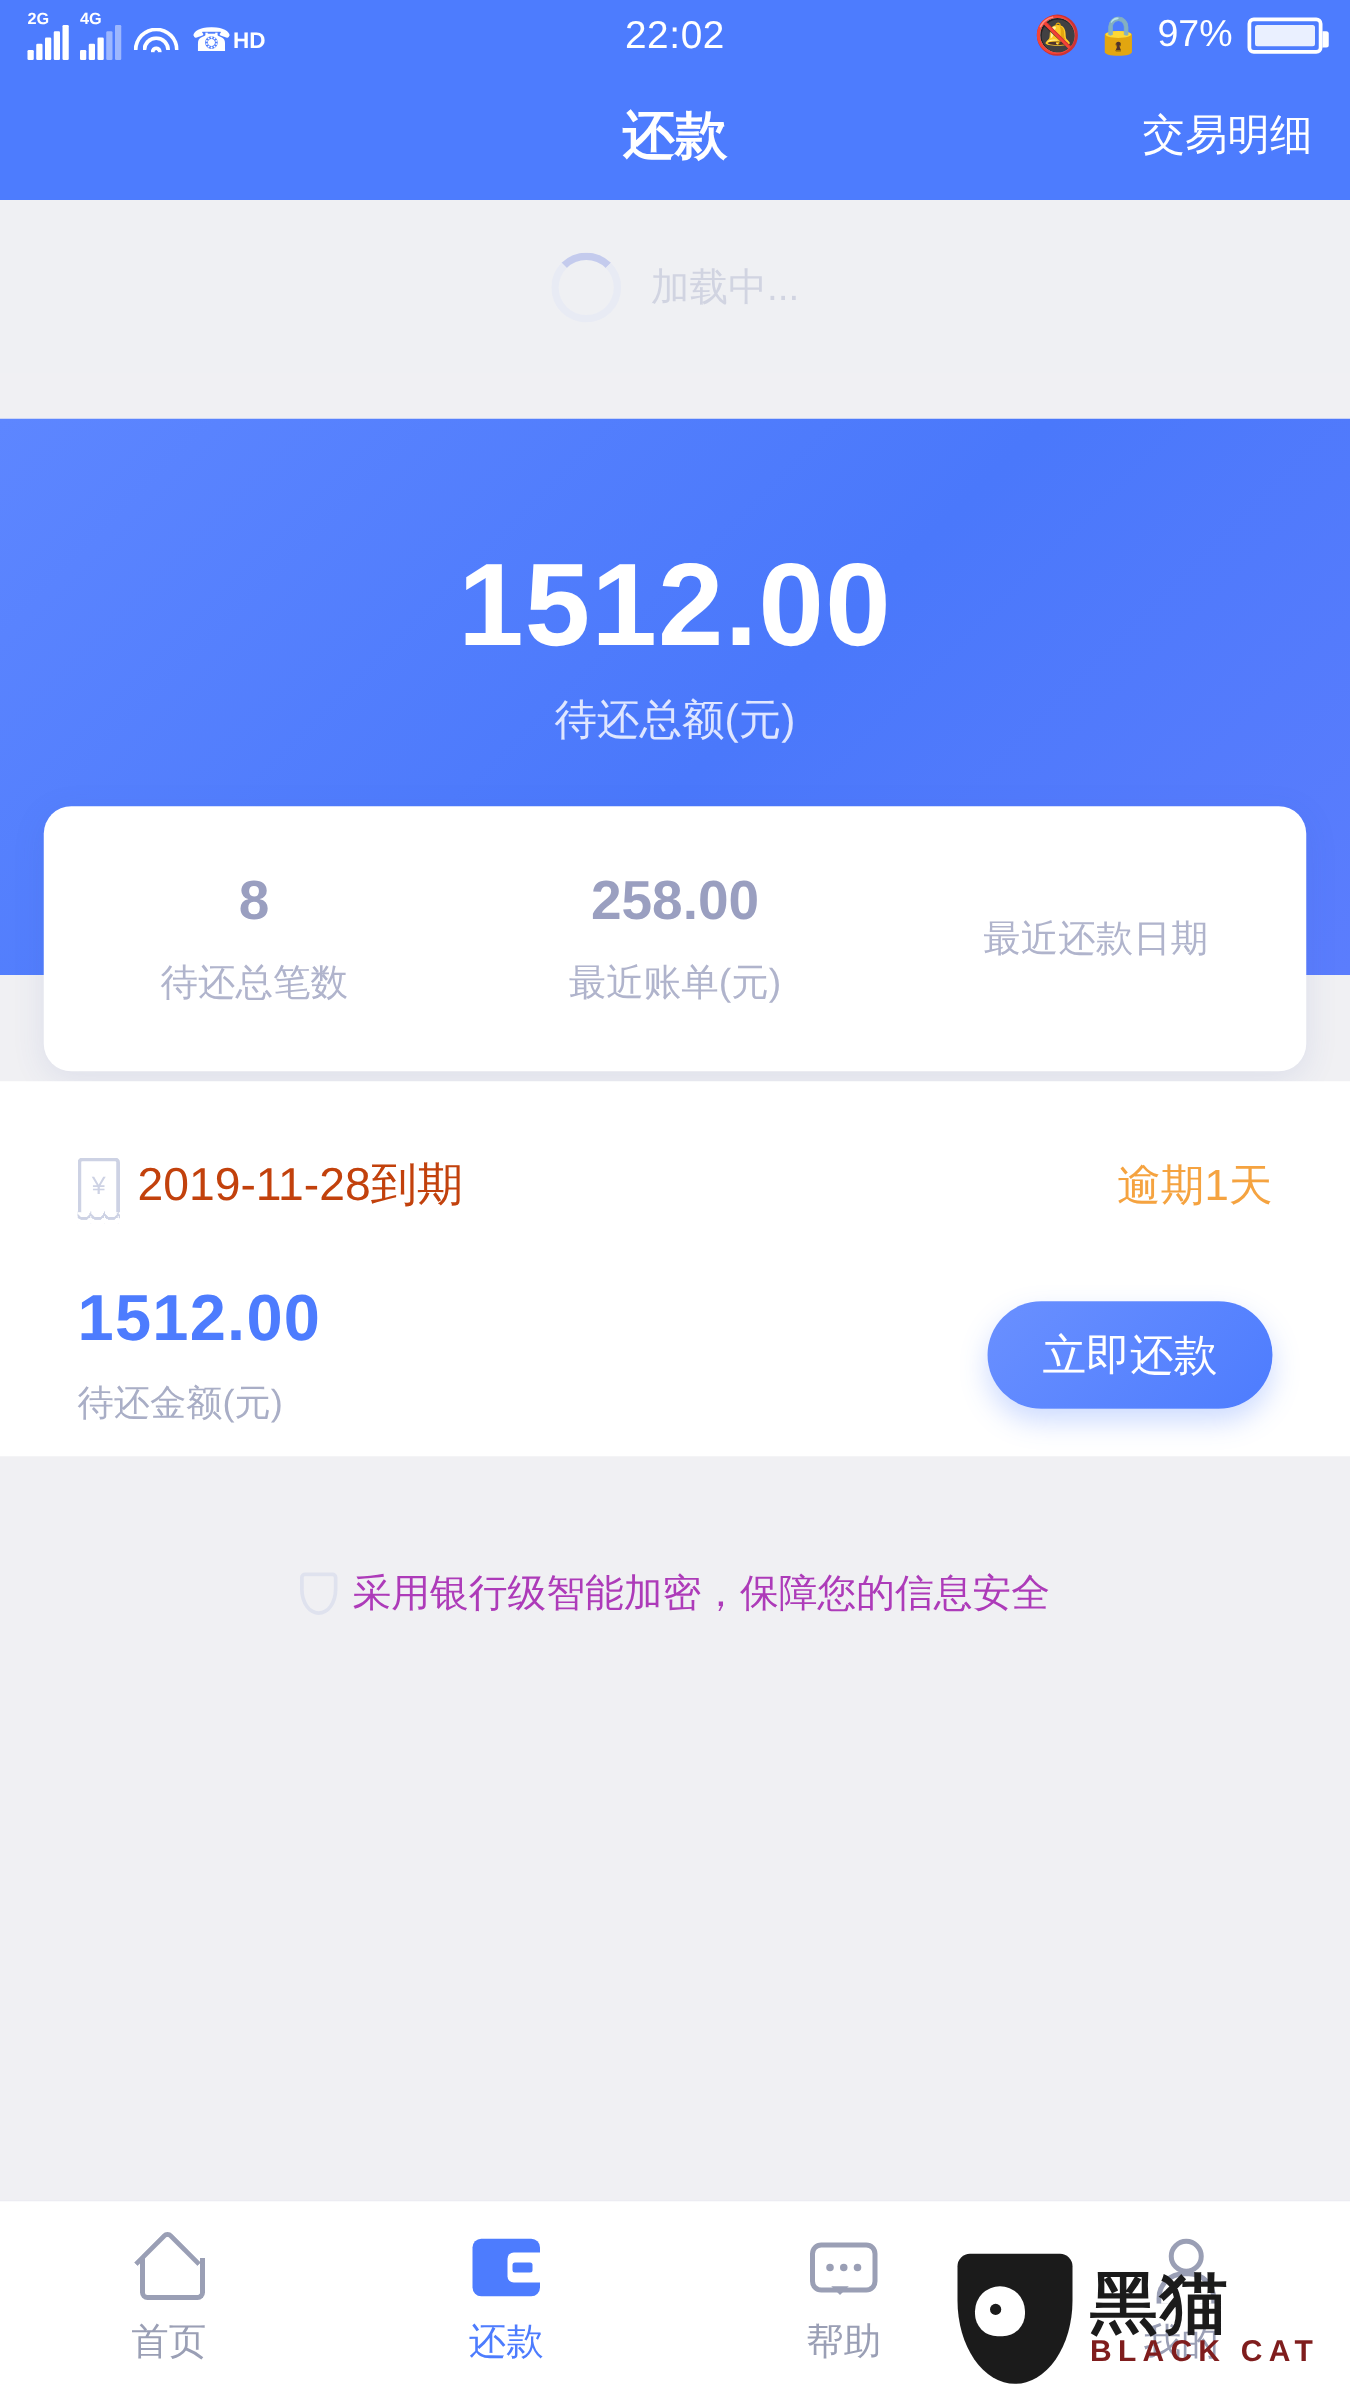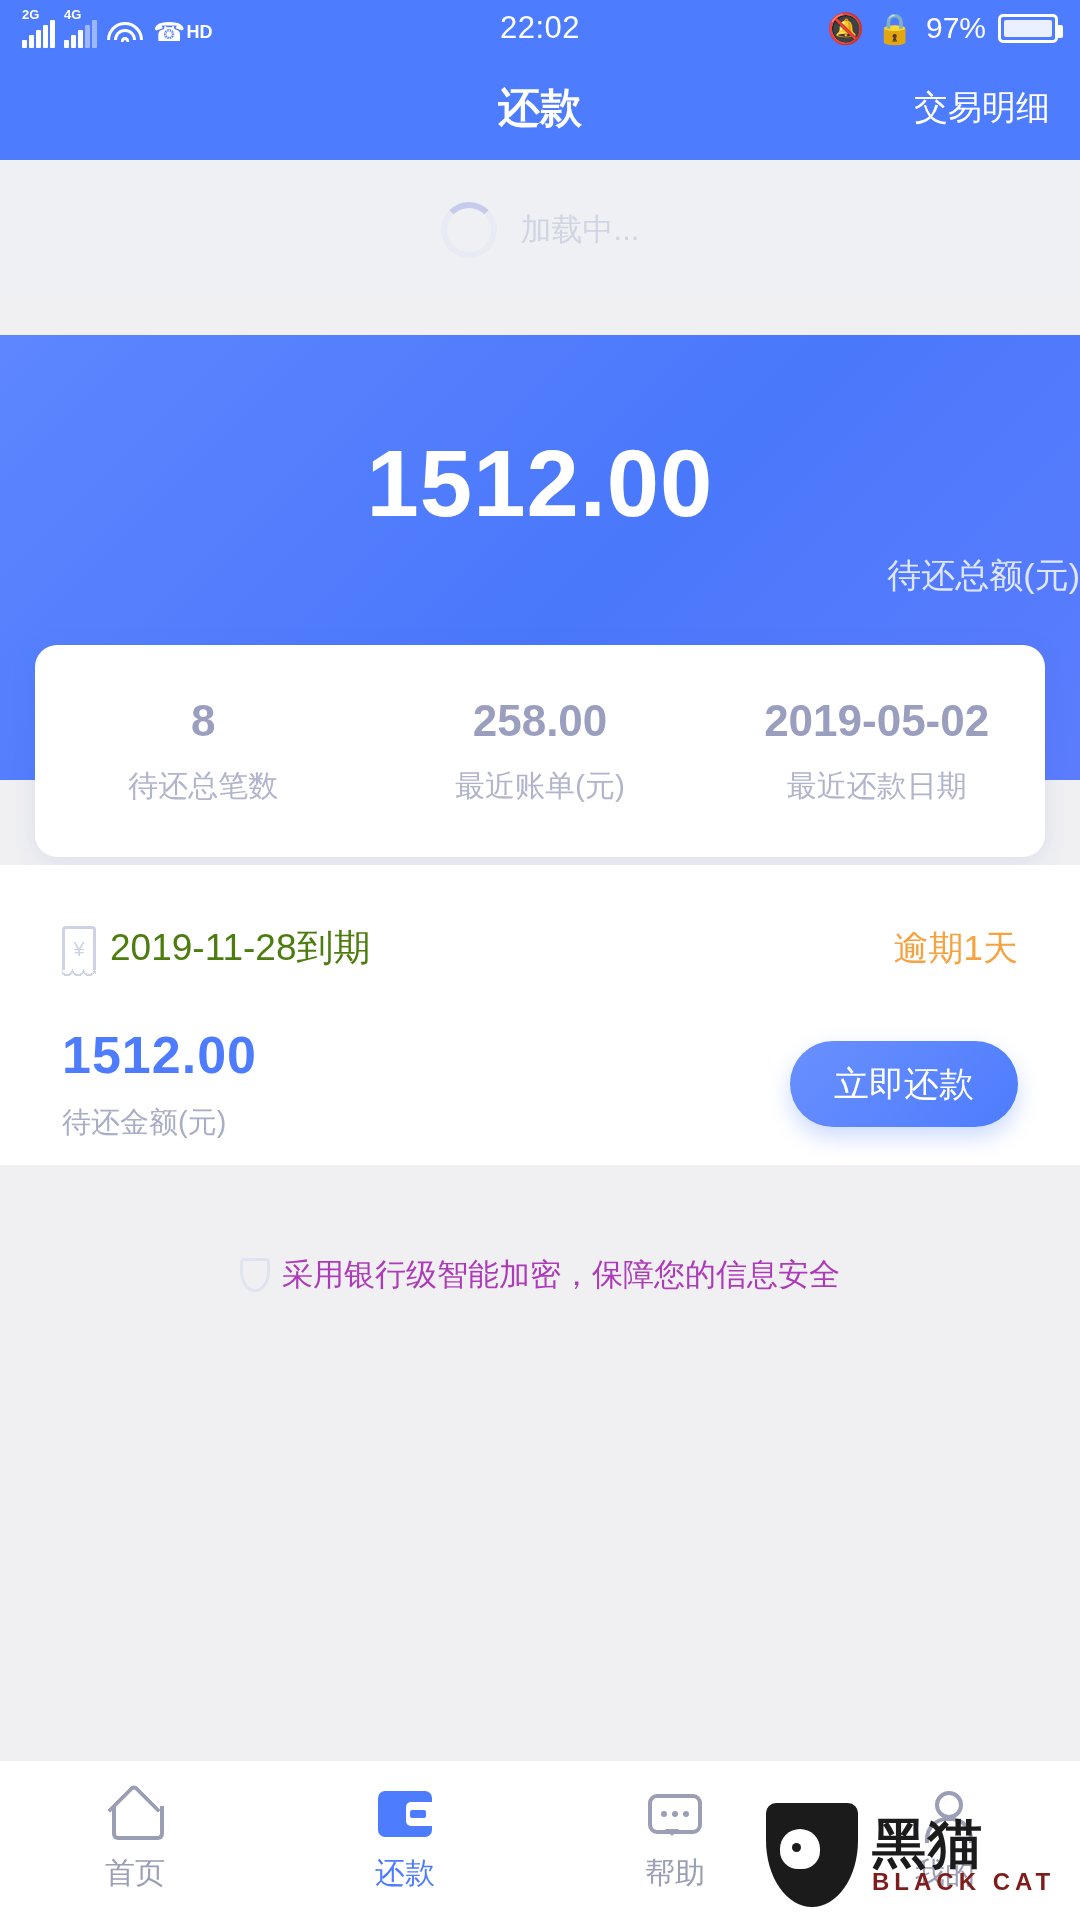--- a/index.html
+++ b/index.html
@@ -63,21 +63,21 @@
              border:6px solid #e3e7f5; border-top-color:#9aa8e8; opacity:.5; }
   .loading-text { font-size:31px; color:#b9bed4; opacity:.55; }
 
   
   .hero {
     position:absolute; top:335px; left:0; width:1080px; height:445px;
     background:linear-gradient(135deg,#5d86ff 0%,#4a78fb 55%,#5b7dfd 100%);
   }
   .hero-amount { position:absolute; top:95px; left:0; right:0; text-align:center;
                  color:#fff; font-size:94px; font-weight:bold; letter-spacing:1px; }
-  .hero-label { position:absolute; top:218px; left:0; right:0; text-align:right;
+  .hero-label { position:absolute; top:218px; left:0; right:0; text-align:center;
                 color:#dfe6ff; font-size:34px; }
 
   
   .stats-card {
     position:absolute; top:645px; left:35px; width:1010px; height:212px;
     background:#fff; border-radius:22px; display:flex;
     box-shadow:0 6px 26px rgba(60,80,170,.10);
   }
   .stat { flex:1; display:flex; flex-direction:column; align-items:center;
           justify-content:center; gap:20px; }
@@ -93,21 +93,21 @@
                display:flex; align-items:center; }
   .receipt-icon { width:34px; height:44px; margin-right:14px; position:relative;
                   border:3px solid #cdd2e4; border-bottom:none; border-radius:4px 4px 0 0; }
   .receipt-icon::after{ content:""; position:absolute; left:-3px; right:-3px; bottom:-9px;
      height:10px;
      background:
        radial-gradient(circle at 5px 0, transparent 5px, #cdd2e4 5px, #cdd2e4 7px, transparent 7px) 0 0/11px 10px repeat-x;
   }
   .receipt-icon span{ position:absolute; inset:0; display:flex; align-items:center;
                       justify-content:center; font-size:20px; color:#cdd2e4; }
-  .bill-due { font-size:37px; color:#4d7c0f; }
+  .bill-due { font-size:37px; color:#c2410c; }
   .bill-status { margin-left:auto; font-size:35px; color:#f5a340; }
   .bill-row2 { position:absolute; top:160px; left:62px; right:62px;
                display:flex; align-items:center; }
   .bill-amt { font-size:52px; font-weight:bold; color:#4d7cfe; letter-spacing:1px; }
   .bill-amt-label { font-size:29px; color:#a9aec6; margin-top:18px; }
   .repay-btn {
     margin-left:auto; width:228px; height:86px; border:none;
     border-radius:46px; background:linear-gradient(135deg,#6a90ff,#4d7cfe);
     color:#fff; font-size:35px; font-family:inherit; cursor:pointer;
     box-shadow:0 10px 22px rgba(77,124,254,.28);
@@ -241,21 +241,20 @@
   <div class="stats-card">
     <div class="stat">
       <div class="stat-value">8</div>
       <div class="stat-label">待还总笔数</div>
     </div>
     <div class="stat">
       <div class="stat-value">258.00</div>
       <div class="stat-label">最近账单(元)</div>
     </div>
     <div class="stat">
-      <div class="stat-value">2019-05-02</div>
       <div class="stat-label">最近还款日期</div>
     </div>
   </div>
 
   <div class="bill">
     <div class="bill-row1">
       <span class="receipt-icon">
           <span>¥</span>
         </span>
       <span class="bill-due">2019-11-28到期</span>

